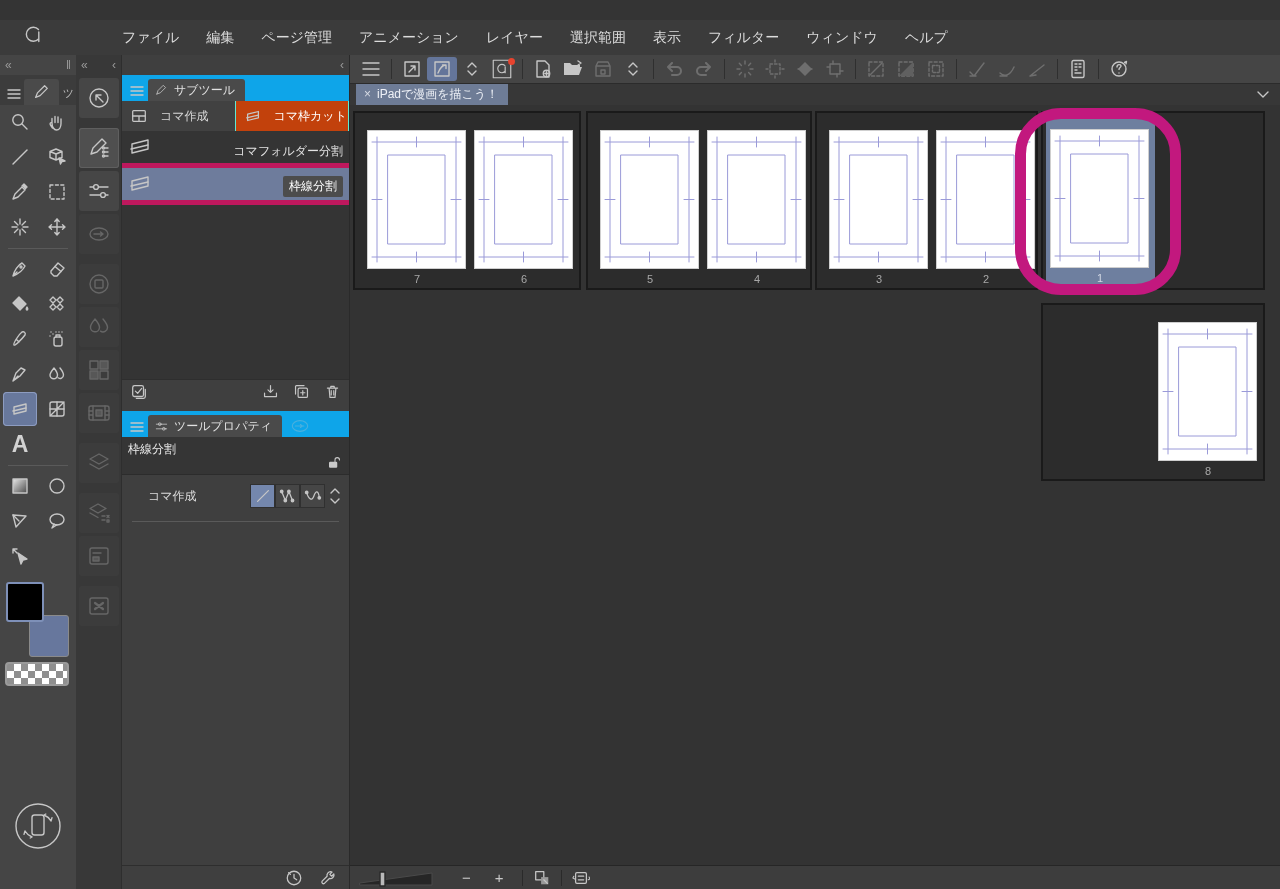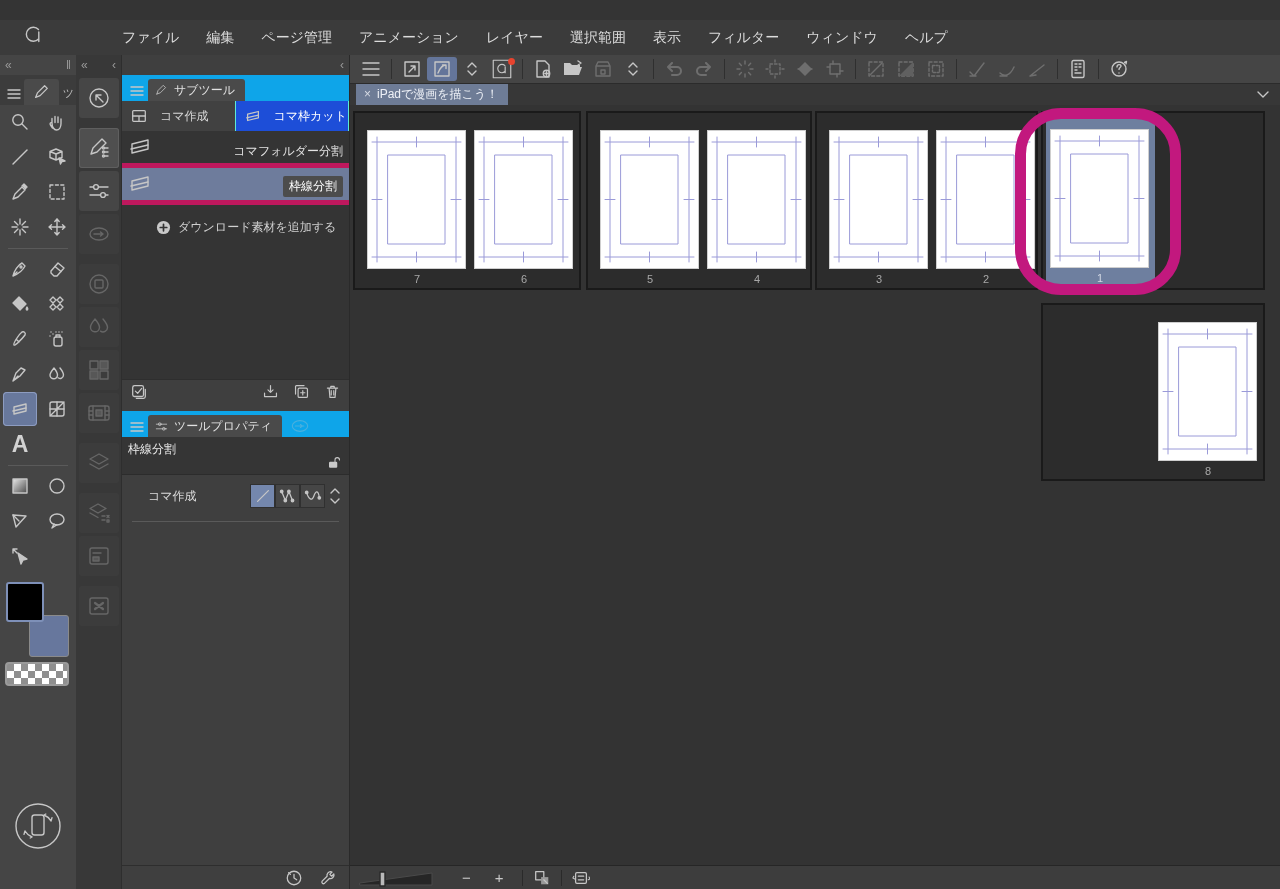--- a/index.html
+++ b/index.html
@@ -52,21 +52,21 @@
   
   #col3 { width:228px; background:#3f3f3f; display:flex; flex-direction:column; border-left:1px solid #2e2e2e; }
   .panel-title { height:26px; background:#0ea5e9; display:flex; align-items:flex-end; padding-left:4px; }
   .panel-title .burger { width:22px; height:20px; display:flex; align-items:center; justify-content:center; }
   .panel-tab { background:#4a4a4a; height:22px; display:flex; align-items:center; gap:5px;
     padding:0 10px 0 6px; border-radius:3px 3px 0 0; font-size:12px; color:#e2e2e2; }
   .panel-tab2 { height:22px; display:flex; align-items:center; padding:0 8px; }
   .st-tabs { height:30px; display:flex; }
   .st-tab { flex:1; display:flex; align-items:center; gap:12px; padding-left:8px; font-size:12px;
     background:#414141; color:#d8d8d8; border-right:1px solid #5eead4; }
-  .st-tab.sel { background:#1d4ed8; color:#fff; }
+  .st-tab.sel { background:#c2410c; color:#fff; }
   #st-list { background:#343434; height:248px; position:relative; }
   .st-item { height:37px; position:relative; border-bottom:5px solid #be185d; }
   .st-item.sel { background:#6e7c9c; }
   .st-item .icon { position:absolute; left:6px; top:4px; }
   .st-item .lbl { position:absolute; right:6px; bottom:3px; font-size:12px; color:#e3e3e3; }
   .st-item.sel .lbl { background:#4c4c4c; padding:2px 6px; border-radius:2px; color:#fff; }
   #dl-row { display:flex; align-items:center; gap:7px; padding:14px 0 0 34px; font-size:12px; color:#d0d0d0; }
   #st-foot { height:24px; background:#3f3f3f; border-top:1px solid #2e2e2e; display:flex; align-items:center;
     padding:0 8px; gap:14px; }
   #st-foot .spacer { flex:1; }
@@ -469,29 +469,20 @@
       </div>
       <div class="st-item sel">
         <span class="icon">
           <svg width="24" height="24" viewBox="0 0 24 24" stroke="#eef0f5">
               <path d="M4 9l16-4v9L4 18V9z"></path>
               <path d="M3 14l17-4"></path>
             </svg>
           </span>
         <span class="lbl">枠線分割</span>
       </div>
-      <div id="dl-row">
-        <span class="icon">
-          <svg width="15" height="15" viewBox="0 0 16 16">
-              <circle cx="8" cy="8" r="7" fill="#c9c9c9" stroke="none"></circle>
-              <path d="M8 4.5v7M4.5 8h7" stroke="#343434" stroke-width="1.8"></path>
-            </svg>
-          </span>
-        <span>ダウンロード素材を追加する</span>
-      </div>
     </div>
     <div id="st-foot">
       <span class="icon">
         <svg width="18" height="18" viewBox="0 0 20 20">
             <rect x="3" y="3" width="12" height="12" rx="2"></rect>
             <path d="M6 9l2.5 2.5L13 6"></path>
             <path d="M17 7v8a2 2 0 01-2 2H7"></path>
           </svg>
         </span>
       <span class="spacer"></span>

